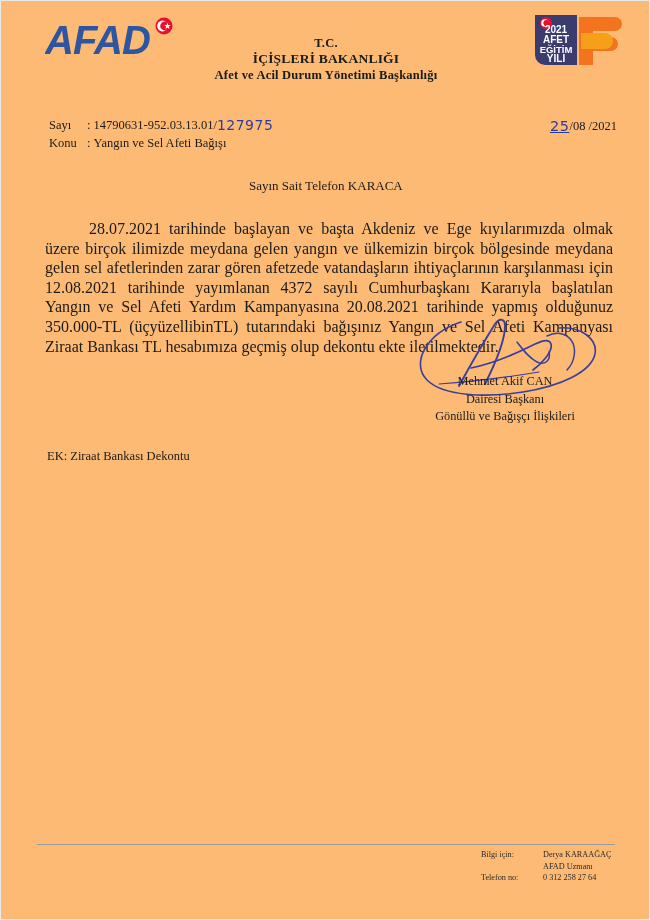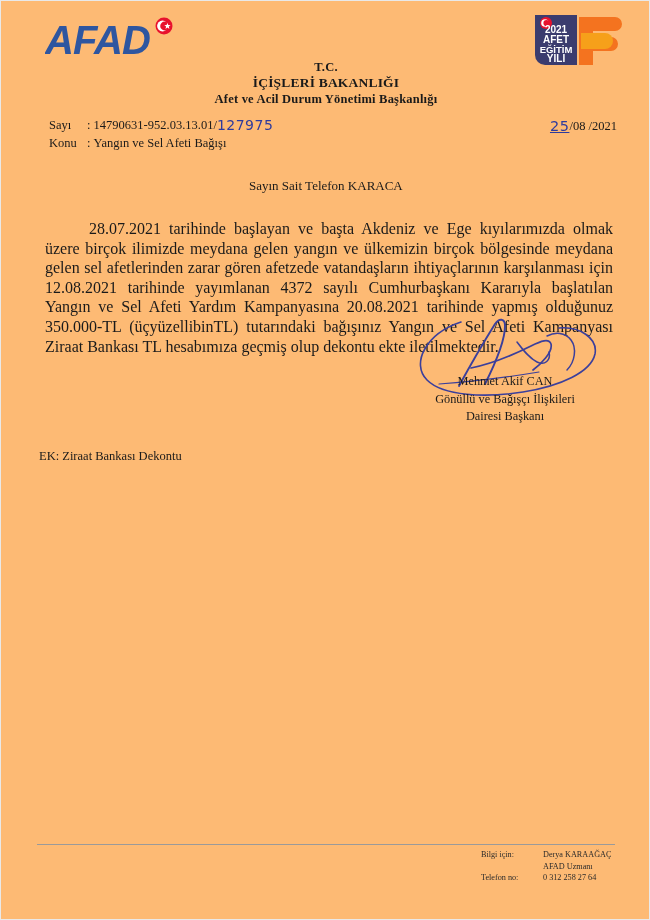--- a/index.html
+++ b/index.html
@@ -29,21 +29,21 @@
   .logo-afad svg{display:block;}
 
   .header-titles{
     position:absolute;left:175px;top:34px;width:300px;
     text-align:center;
     font-weight:bold;
     font-size:13px;
     line-height:16px;
     letter-spacing:.2px;
   }
-  .header-titles .l1{font-size:12.5px;margin-top:24px;}
+  .header-titles .l1{font-size:12.5px;}
   .header-titles .l2{font-size:13.5px;}
   .header-titles .l3{font-size:12.5px;text-align:center;}
 
   .logo-year{
     position:absolute;left:530px;top:10px;
     width:92px;height:58px;
   }
   .logo-year svg{display:block;}
 
   
@@ -90,21 +90,21 @@
   }
   .signature-block{
     position:absolute;left:398px;top:372px;width:212px;
     text-align:center;
     font-size:12.3px;
     line-height:17.5px;
   }
 
   
   .attachment{
-    position:absolute;left:38px;top:448px;
+    position:absolute;left:46px;top:448px;
     font-size:12.5px;
   }
 
   
   .footer-rule{
     position:absolute;left:36px;top:843px;width:578px;height:1px;
     background:#9a9a9a;
   }
   .footer-left{
     position:absolute;left:38px;top:848px;width:370px;
@@ -182,22 +182,22 @@
         <path d="M72 62 C92 58 112 50 132 40 C142 35 150 32 152 38 C154 46 142 58 134 64" stroke-width="1.7"></path>
         <path d="M118 36 C124 44 130 52 138 56 C146 60 152 54 150 46" stroke-width="1.5"></path>
         <path d="M148 30 C156 26 166 26 172 34 C178 42 176 56 168 64" stroke-width="1.5"></path>
         <path d="M40 78 C70 76 104 72 140 66" stroke-width="1.2"></path>
       </g>
     </svg>
   </div>
 
   <div class="signature-block">
     <div>Mehmet Akif CAN</div>
+    <div>Dairesi Başkanı</div>
     <div>Gönüllü ve Bağışçı İlişkileri</div>
-    <div>Dairesi Başkanı</div>
   </div>
 
   <div class="attachment">EK: Ziraat Bankası Dekontu</div>
 
   <div class="footer-rule"></div>
 
 
   <div class="footer-right">
     <div class="fr-row">
       <span class="k">Bilgi için:</span>

